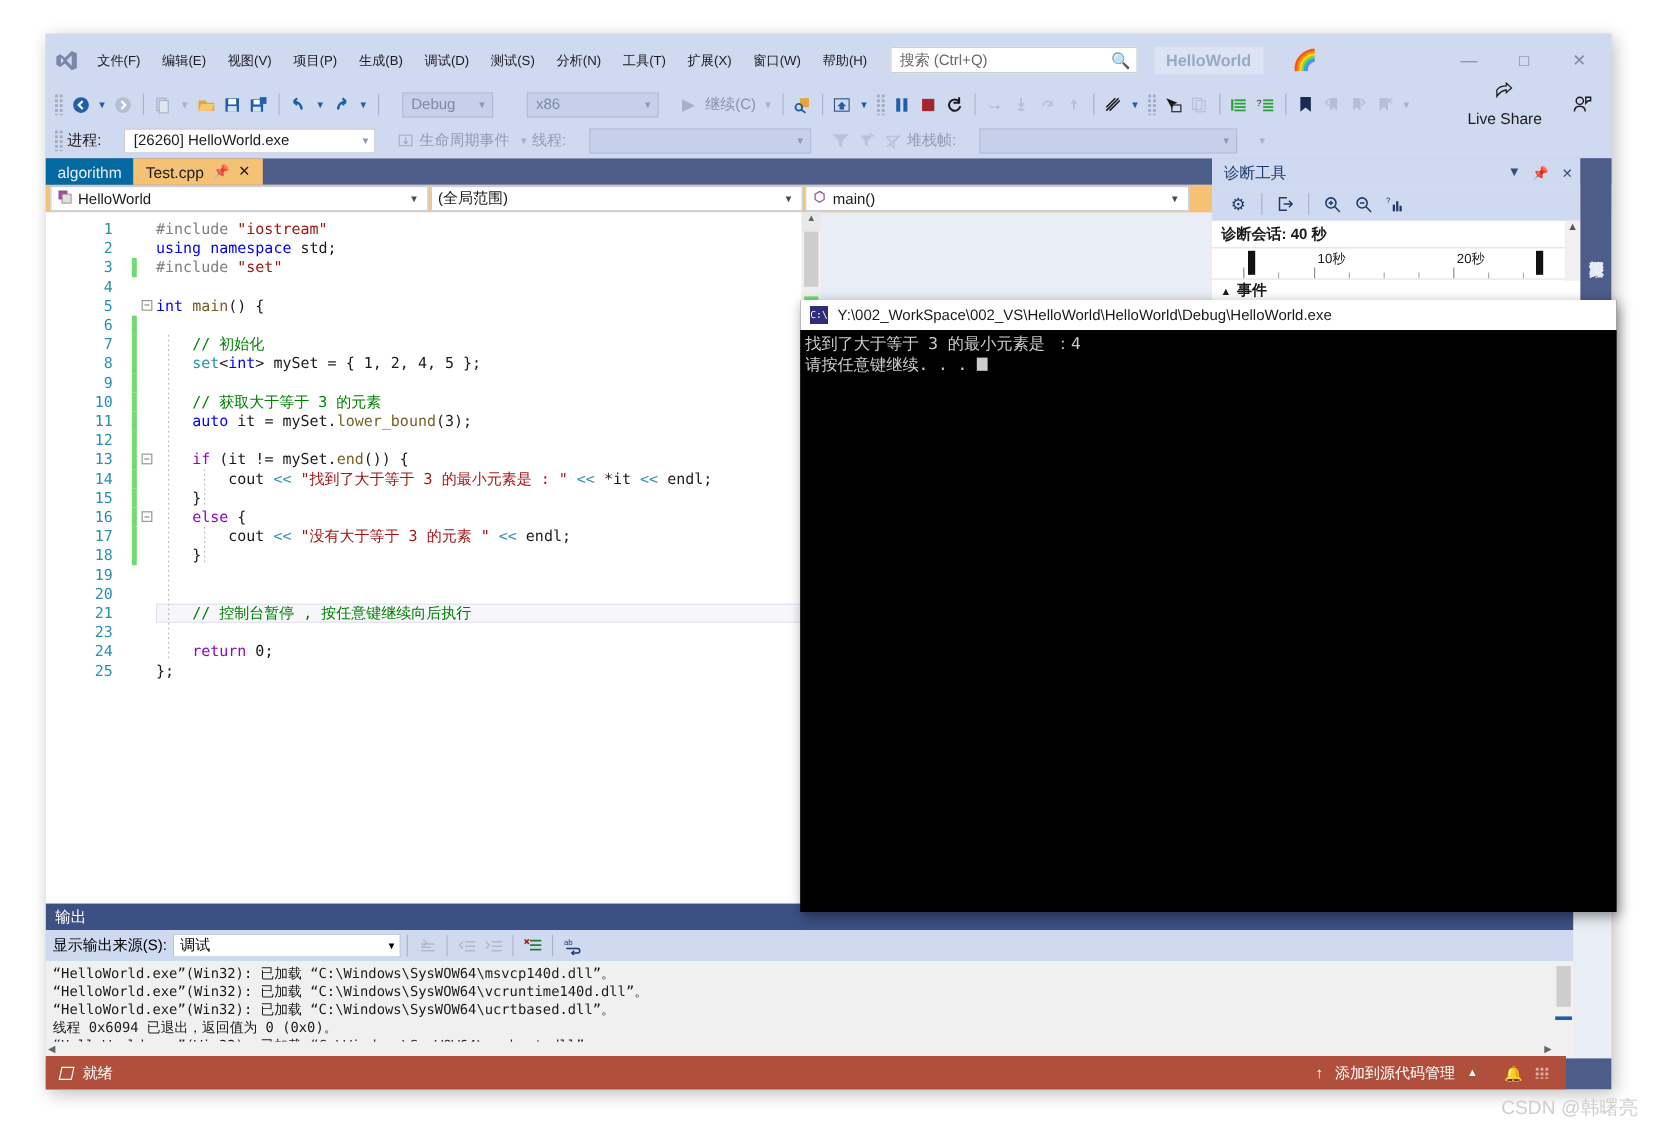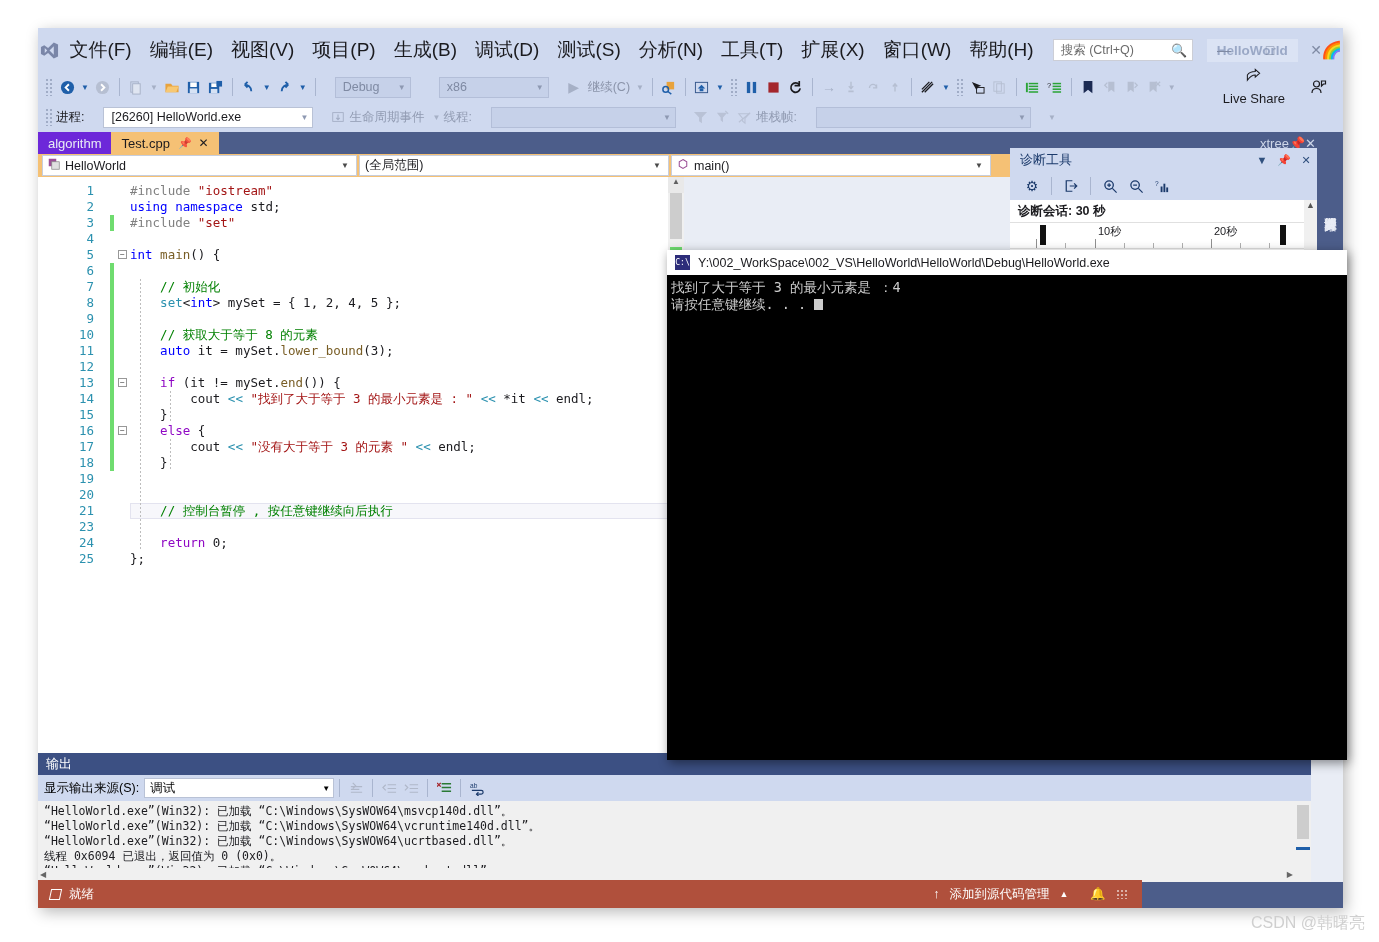--- a/index.html
+++ b/index.html
@@ -23,21 +23,21 @@
 
   
   .titlebar {
     position: relative; height: 44px; background: #cfd9ef;
     display: flex; align-items: center;
   }
   .vs-logo { width: 34px; display:flex; justify-content:center; align-items:center; }
   .vs-logo svg { display:block; }
   .menu { display: flex; align-items: center; height: 44px; }
   .menu-item {
-    font-size: 19px; color: #1b1b1f; padding: 4px 9px; cursor: default;
+    font-size: 11px; color: #1b1b1f; padding: 4px 9px; cursor: default;
     white-space: nowrap;
   }
   .searchbox {
     width: 206px; height: 22px; background: #fff; border: 1px solid #ccced6;
     display: flex; align-items: center; padding: 0 4px 0 7px;
     font-size: 12.5px; color: #6b6b6b; margin-left: 10px;
   }
   .searchbox .ph { flex: 1; }
   .searchbox .mag { color:#3b3b3b; font-size: 13px; }
   .proj-chip {
@@ -81,21 +81,21 @@
   .lbl { font-size: 12.5px; color:#1b1b1f; white-space: nowrap; padding-right: 5px; }
   .lbl.dim { color: #919bb2; }
 
   
   .workspace { position: relative; height: 776px; background: #e9edf5; }
 
   
   .tabstrip { position:absolute; left:0; top:0; right:0; height:22px; background:#4c5d8a; display:flex; align-items:flex-end; }
   .tab { height:22px; display:flex; align-items:center; padding: 0 10px; font-size:13px;
          color:#e8ecf5; }
-  .tab.inactive { background:#6d28d9; }
+  .tab.inactive { background:#0369a1; }
   .tab.active { background:#f5c175; color:#1b1b1f; font-weight:normal; }
   .tab .pin { margin-left:8px; font-size:11px; opacity:.85; }
   .tab .x { margin-left:7px; font-size:12px; }
   .tabstrip-right { position:absolute; right:0; top:0; height:22px; display:flex; align-items:center; }
   .tab-xtree { height:22px; display:flex; align-items:center; padding:0 7px; font-size:13px; color:#cdd6e8; }
   .tsr-caret { width:20px; text-align:center; font-size:9px; color:#dce3f0; }
 
   
   .navbar { position:absolute; left:0; top:22px; right:0; height:23px; background:#f5c175; display:flex; align-items:center; }
   .navcombo { height:21px; background:#fff; border:1px solid #c7cedd; display:flex; align-items:center;
@@ -155,21 +155,21 @@
   .op-scroll { position:absolute; right:0; top:48px; bottom:0; width:16px; background:#f0f0f0; }
   .op-hscroll { position:absolute; left:0; right:16px; bottom:0; height:14px; background:#f0f0f0; }
 
   
   .doctabs { position:absolute; left:0; bottom:0; right:0; height:26px; background:#4c5d8a;
              display:flex; align-items:center; padding-left:4px; }
   .dtab { font-size:12.5px; color:#e8ecf5; padding: 3px 7px; margin-right: 1px; }
   .dtab.active { background:#ffffff; color:#1b1b1f; }
 
   
-  .diagpanel { position:absolute; right:26px; top:0; width:307px; height:118px; background:#e9edf5;margin-top:16px; }
+  .diagpanel { position:absolute; right:26px; top:0; width:307px; height:118px; background:#e9edf5; }
   .dp-title { height:24px; background:#cfd9ef; display:flex; align-items:center; padding-left:10px;
               font-size:13px; color:#1b3a6b; }
   .dp-title .sp { margin-left:auto; display:flex; align-items:center; }
   .dp-tbtn { width:22px; text-align:center; font-size:11px; color:#30507e; }
   .dp-toolbar { height:28px; background:#cfd9ef; display:flex; align-items:center; padding-left:10px; gap:2px; }
   .dpi { width:24px; height:22px; display:flex; align-items:center; justify-content:center;
          font-size:14px; color:#1b3a6b; }
   .dp-session { height:22px; background:#fff; display:flex; align-items:center; padding-left:8px;
                 font-size:12.5px; font-weight:bold; color:#1b1b1f; }
   .dp-ruler { height:26px; background:#fff; position:relative; border-top:1px solid #e0e0e0; }
@@ -195,22 +195,22 @@
   .con-title { height:25px; background:#fff; display:flex; align-items:center; padding-left:8px;
                font-size:12.5px; color:#1b1b1f; }
   .con-ico { width:15px; height:15px; background:#2d2d7a; color:#fff; font-size:8px; line-height:15px;
              text-align:center; margin-right:8px; font-family:"DejaVu Sans Mono",monospace; }
   .con-body { position:absolute; top:25px; left:0; right:0; bottom:0; background:#000; color:#cccccc;
               font-family:"DejaVu Sans Mono","Liberation Mono",monospace; font-size:13.5px;
               line-height:17px; padding: 4px 0 0 4px; white-space:pre; }
   .con-cursor { display:inline-block; width:9px; height:11px; background:#cccccc; vertical-align:-1px; }
 
   
-  .statusbar { position:absolute; left:0; bottom:0; width:1104px; height:28px; background:#b0503c;
-               display:flex; align-items:center; color:#fff; font-size:12.5px;font-family:Liberation Serif, serif; }
+  .statusbar { position:absolute; left:0; bottom:0; width:1267px; height:28px; background:#b0503c;
+               display:flex; align-items:center; color:#fff; font-size:12.5px; }
   .sb-left { display:flex; align-items:center; padding-left:12px; gap:8px; }
   .sb-sq { width:11px; height:11px; border:1.5px solid #fff; transform: skewX(-12deg); }
   .sb-right { margin-left:auto; display:flex; align-items:center; gap:10px; padding-right:14px; }
   .sb-grip { width:12px; height:10px;
     background-image: radial-gradient(rgba(255,255,255,.55) 40%, transparent 41%);
     background-size:4px 4px; }
 
   
   .watermark { position:absolute; right:14px; bottom:8px; font-size:16px; color:#cfcfcf; }
 </style>
@@ -555,21 +555,21 @@
         <div class="codearea" id="codearea" style="padding-top:6px">
             <div class="crow"><span class="gutnum">1</span><span class="codetxt"><span class="ppd">#include </span><span class="str">"iostream"</span></span></div>
             <div class="crow"><span class="gutnum">2</span><span class="codetxt"><span class="kw">using namespace</span><span class="pl"> std;</span></span></div>
             <div class="crow"><span class="gutnum">3</span><span class="chgbar green"></span><span class="codetxt"><span class="ppd">#include </span><span class="str">"set"</span></span></div>
             <div class="crow"><span class="gutnum">4</span><span class="codetxt"></span></div>
             <div class="crow"><span class="gutnum">5</span><span class="fold">−</span><span class="codetxt"><span class="kw">int</span><span class="pl"> </span><span class="fn">main</span><span class="pl">() {</span></span></div>
             <div class="crow"><span class="gutnum">6</span><span class="chgbar green"></span><span class="codetxt"></span></div>
             <div class="crow"><span class="gutnum">7</span><span class="chgbar green"></span><span class="ind"></span><span class="codetxt">    <span class="cmt">// 初始化</span></span></div>
             <div class="crow"><span class="gutnum">8</span><span class="chgbar green"></span><span class="ind"></span><span class="codetxt">    <span class="typ">set</span><span class="pl">&lt;</span><span class="kw">int</span><span class="pl">&gt; mySet = { 1, 2, 4, 5 };</span></span></div>
             <div class="crow"><span class="gutnum">9</span><span class="chgbar green"></span><span class="ind"></span><span class="codetxt"></span></div>
-            <div class="crow"><span class="gutnum">10</span><span class="chgbar green"></span><span class="ind"></span><span class="codetxt">    <span class="cmt">// 获取大于等于 8 的元素</span></span></div>
+            <div class="crow"><span class="gutnum">10</span><span class="chgbar green"></span><span class="ind"></span><span class="codetxt">    <span class="cmt">// 获取大于等于 3 的元素</span></span></div>
             <div class="crow"><span class="gutnum">11</span><span class="chgbar green"></span><span class="ind"></span><span class="codetxt">    <span class="kw">auto</span><span class="pl"> it = mySet.</span><span class="fn">lower_bound</span><span class="pl">(3);</span></span></div>
             <div class="crow"><span class="gutnum">12</span><span class="chgbar green"></span><span class="ind"></span><span class="codetxt"></span></div>
             <div class="crow"><span class="gutnum">13</span><span class="chgbar green"></span><span class="ind"></span><span class="fold">−</span><span class="codetxt">    <span class="kw2">if</span><span class="pl"> (it != mySet.</span><span class="fn">end</span><span class="pl">()) {</span></span></div>
             <div class="crow"><span class="gutnum">14</span><span class="chgbar green"></span><span class="ind"></span><span class="ind ind2"></span><span class="codetxt">        <span class="pl">cout </span><span class="typ">&lt;&lt; </span><span class="str">"找到了大于等于 3 的最小元素是 : "</span><span class="typ"> &lt;&lt; </span><span class="pl">*it </span><span class="typ">&lt;&lt; </span><span class="pl">endl;</span></span></div>
             <div class="crow"><span class="gutnum">15</span><span class="chgbar green"></span><span class="ind"></span><span class="ind ind2"></span><span class="codetxt">    <span class="pl">}</span></span></div>
             <div class="crow"><span class="gutnum">16</span><span class="chgbar green"></span><span class="ind"></span><span class="fold">−</span><span class="codetxt">    <span class="kw2">else</span><span class="pl"> {</span></span></div>
             <div class="crow"><span class="gutnum">17</span><span class="chgbar green"></span><span class="ind"></span><span class="ind ind2"></span><span class="codetxt">        <span class="pl">cout </span><span class="typ">&lt;&lt; </span><span class="str">"没有大于等于 3 的元素 "</span><span class="typ"> &lt;&lt; </span><span class="pl">endl;</span></span></div>
             <div class="crow"><span class="gutnum">18</span><span class="chgbar green"></span><span class="ind"></span><span class="ind ind2"></span><span class="codetxt">    <span class="pl">}</span></span></div>
             <div class="crow"><span class="gutnum">19</span><span class="ind"></span><span class="codetxt"></span></div>
             <div class="crow"><span class="gutnum">20</span><span class="ind"></span><span class="codetxt"></span></div>
@@ -629,21 +629,21 @@
           </div>
           <div class="dpi">
             <svg width="15" height="15" viewBox="0 0 16 16">
                 <text x="0" y="7" font-size="7" fill="#1b3a6b">?</text>
                 <rect x="6" y="8" width="2" height="6" fill="#1b3a6b"></rect>
                 <rect x="9" y="5" width="2" height="9" fill="#1b3a6b"></rect>
                 <rect x="12" y="9" width="2" height="5" fill="#1b3a6b"></rect>
               </svg>
           </div>
         </div>
-        <div class="dp-session">诊断会话: 30 秒</div>
+        <div class="dp-session">诊断会话: 40 秒</div>
         <div class="dp-ruler">
           <div class="dp-bar" style="left:30px"></div>
           <div class="dp-lab" style="left:88px">10秒</div>
           <div class="dp-lab" style="left:204px">20秒</div>
           <div class="dp-bar" style="left:270px"></div>
           <div class="dp-tickL" style="left:26px"></div>
           <div class="dp-tick" style="left:55px"></div>
           <div class="dp-tickL" style="left:85px"></div>
           <div class="dp-tick" style="left:114px"></div>
           <div class="dp-tick" style="left:143px"></div>

